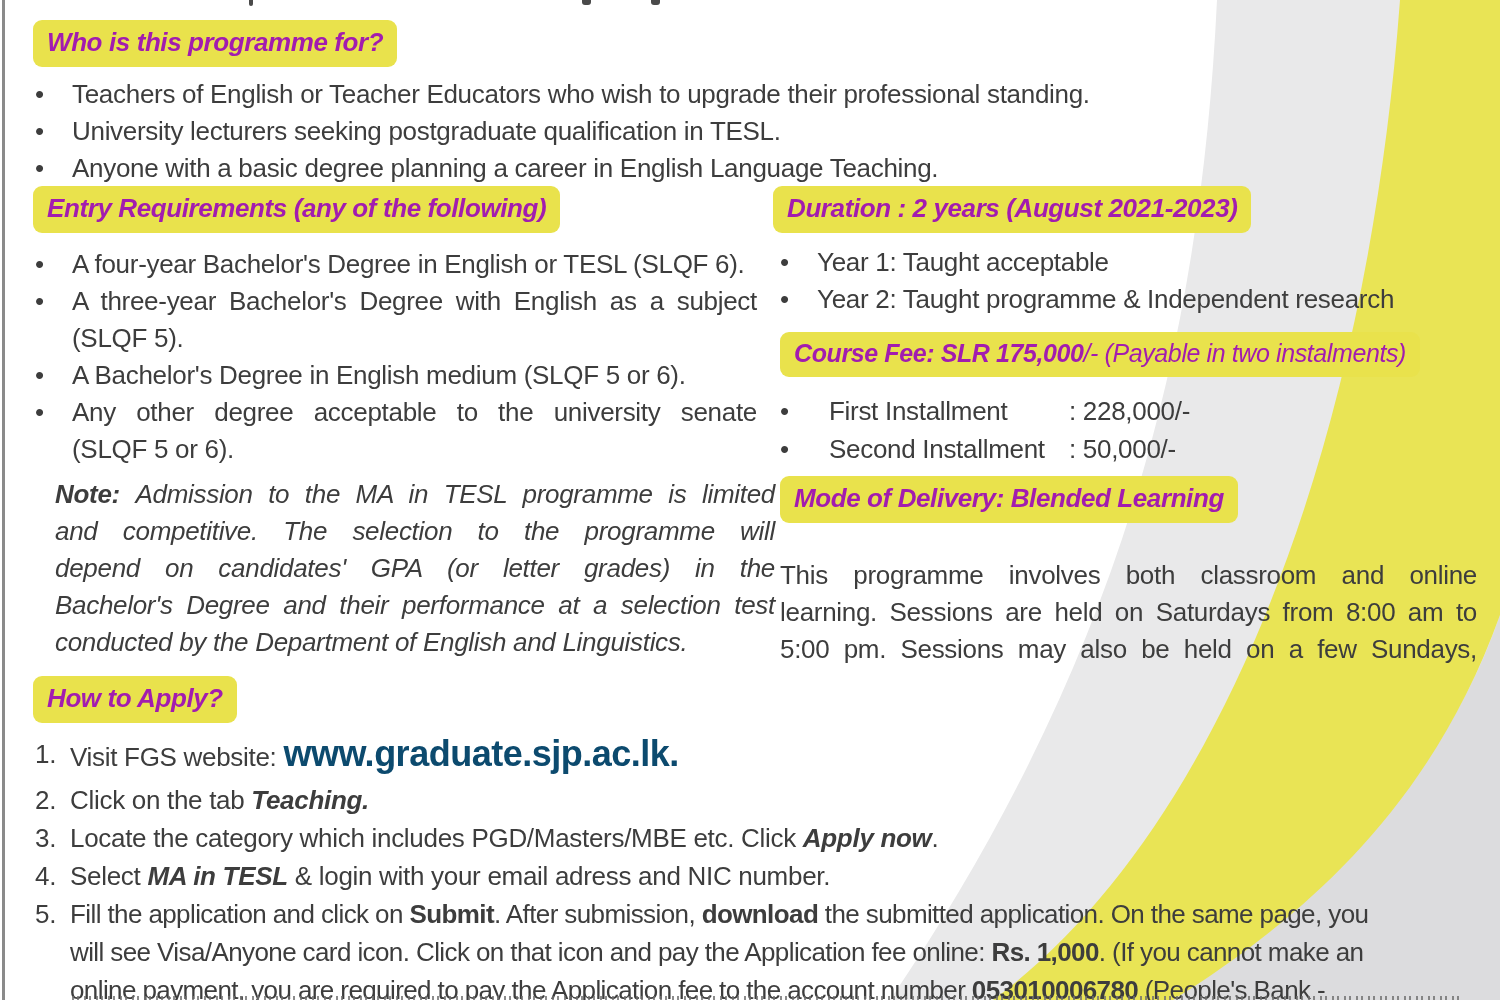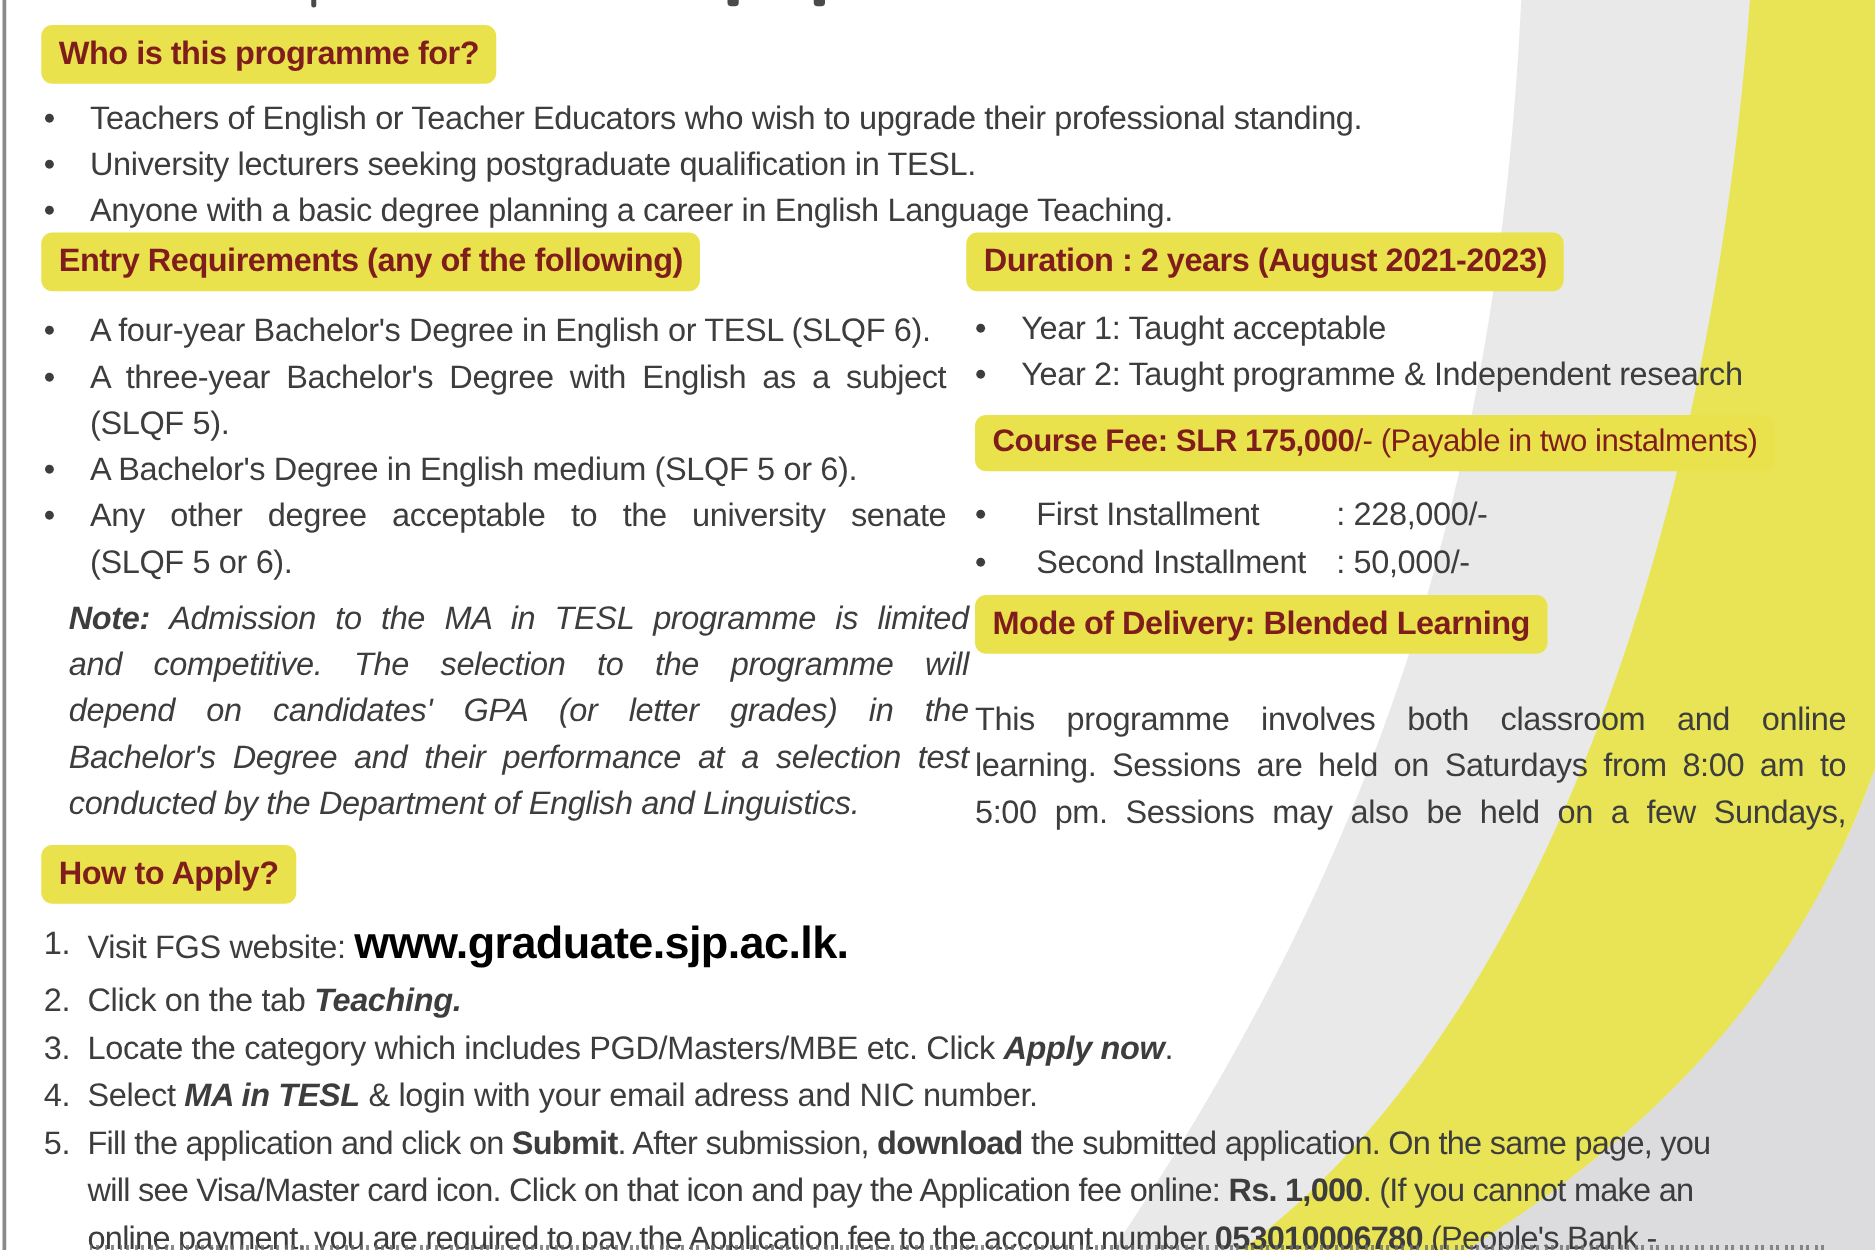--- a/index.html
+++ b/index.html
@@ -8,42 +8,42 @@
     overflow:hidden; font-family:"Liberation Sans","DejaVu Sans",sans-serif;
     color:#3d3d3d;
   }
   .abs { position:absolute; }
   svg.bg { position:absolute; left:0; top:0; }
   .left-rule { position:absolute; left:2px; top:0; width:3px; height:1000px; background:#8a8a8a; }
 
   .cutmark { position:absolute; top:0; background:#4a4a4a; border-radius:0 0 3px 3px; }
 
   .hdr {
-    display:inline-block; background:#e9e24c; color:#7f1d1d;
+    display:inline-block; background:#e9e24c; color:#a21caf;
     font-weight:bold; font-size:26px; letter-spacing:-0.4px;
-    padding:7px 14px 9px 14px; border-radius:9px; white-space:nowrap;
+    padding:7px 14px 9px 14px; border-radius:9px; white-space:nowrap;font-style:italic;
   }
   .hdr .b { font-weight:bold; }
   .hdr .n { font-weight:normal; }
   .fee-hdr { font-weight:normal; }
 
   .blist { font-size:26px; line-height:37px; letter-spacing:-0.3px; }
   .brow { display:flex; }
   .bdot { width:37px; flex:0 0 37px; }
   .nowrap { white-space:nowrap; }
   .just { text-align:justify; text-align-last:justify; }
 
   .note { font-style:italic; font-size:26px; line-height:37px; letter-spacing:-0.3px; width:720px;margin-left:20px; }
   .note .nlabel { font-weight:bold; }
 
   .howto { font-size:26px; line-height:38px; letter-spacing:-0.3px; }
   .item { position:relative; padding-left:35px; }
   .item .num { position:absolute; left:0; top:0; }
   .item1 { line-height:48px; }
-  .url { font-size:36px; font-weight:bold; color:#000000; letter-spacing:-0.5px; }
+  .url { font-size:36px; font-weight:bold; color:#0c4a6e; letter-spacing:-0.5px; }
   .b  { font-weight:bold; }
   .bi { font-weight:bold; font-style:italic; }
   .wline { white-space:nowrap; letter-spacing:-0.6px; line-height:38px; }
 
   .feerows { font-size:26px; line-height:38px; letter-spacing:-0.3px; }
   .fee-label { display:inline-block; width:240px;margin-left:12px; }
 
   .mode { font-size:26px; line-height:37px; letter-spacing:-0.3px; width:697px; }
 
   .clip-strip {
@@ -141,21 +141,21 @@
       <span class="num">3.</span>
       <span><span>Locate the category which includes PGD/Masters/MBE etc. Click </span><span class="bi">Apply now</span><span>.</span></span>
     </div>
     <div class="item">
       <span class="num">4.</span>
       <span><span>Select </span><span class="bi">MA in TESL</span><span> &amp; login with your email adress and NIC number.</span></span>
     </div>
     <div class="item">
       <span class="num">5.</span>
       <div class="wline"><span>Fill the application and click on </span><span class="b">Submit</span><span>. After submission, </span><span class="b">download</span><span> the submitted application. On the same page, you</span></div>
-      <div class="wline"><span>will see Visa/Master card icon. Click on that icon and pay the Application fee online: </span><span class="b">Rs. 1,000</span><span>. (If you cannot make an</span></div>
+      <div class="wline"><span>will see Visa/Anyone card icon. Click on that icon and pay the Application fee online: </span><span class="b">Rs. 1,000</span><span>. (If you cannot make an</span></div>
       <div class="wline"><span>online payment, you are required to pay the Application fee to the account number </span><span class="b">053010006780</span><span> (People's Bank -</span></div>
     </div>
   </div>
 
   <div class="hdr abs" style="left:773px; top:186px;">Duration : 2 years (August 2021-2023)</div>
 
   <div class="abs blist" style="left:780px; top:244px;">
     <div class="brow">
       <span class="bdot">•</span>
       <span class="nowrap">Year 1: Taught acceptable</span>

